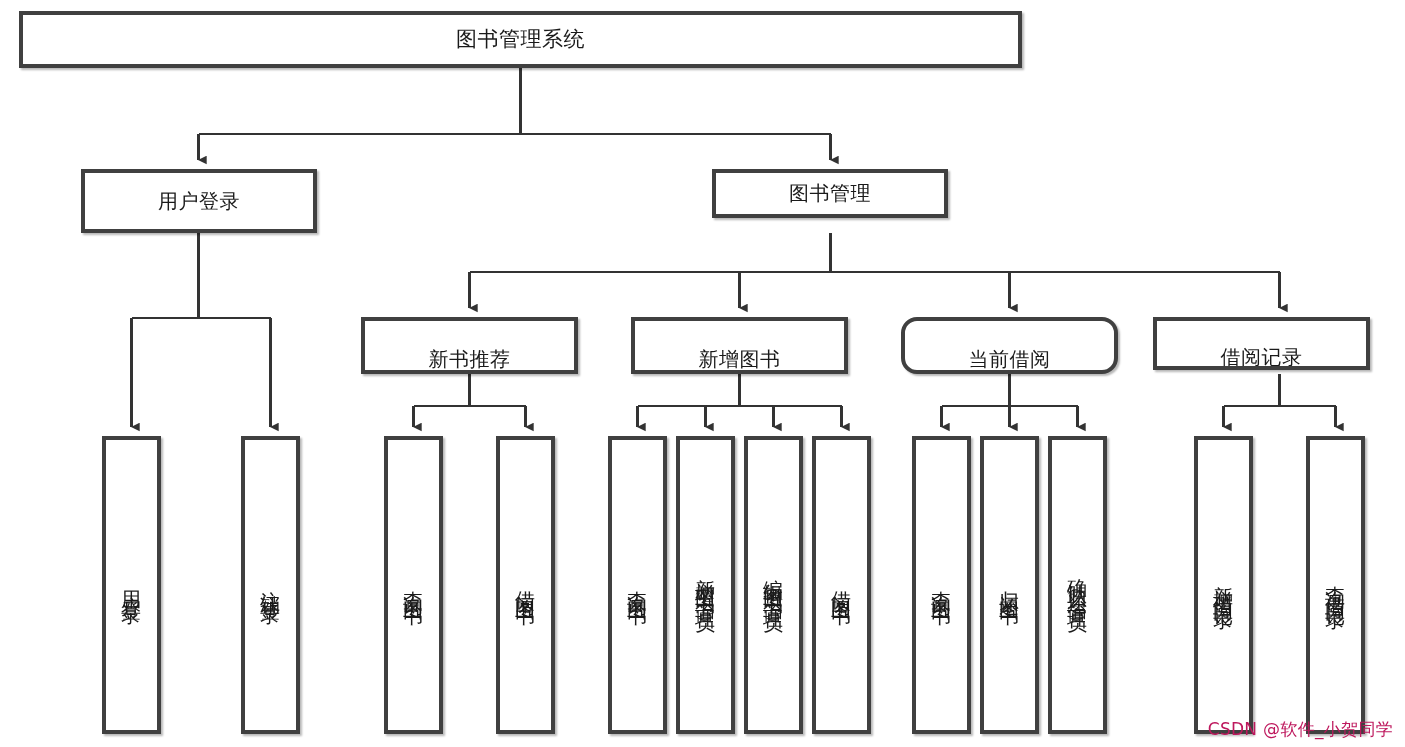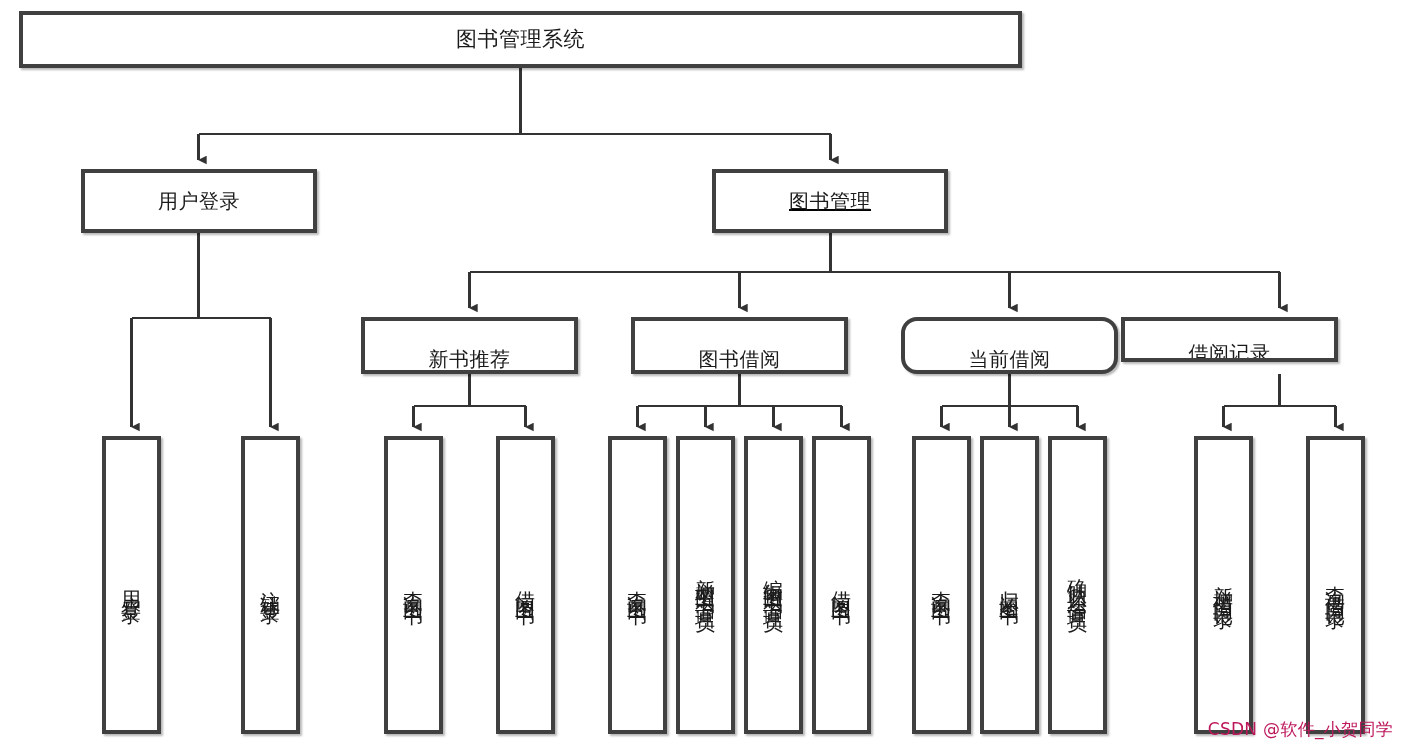--- a/index.html
+++ b/index.html
@@ -128,34 +128,34 @@
     </g>
   </svg>
 
   <div class="node-box node-root" style="left:19px; top:11px; width:1003px; height:57px;">
     <span class="node-label">图书管理系统</span>
   </div>
 
   <div class="node-box node-l2" style="left:81px; top:169px; width:236px; height:64px;">
     <span class="node-label">用户登录</span>
   </div>
-  <div class="node-box node-l2" style="left:712px; top:169px; width:236px; height:64px;text-decoration:underline;">
+  <div class="node-box node-l2" style="left:712px; top:169px; width:236px; height:49px;">
     <span class="node-label">图书管理</span>
   </div>
 
   <div class="node-box node-l3" style="left:361px; top:317px; width:217px; height:57px;">
     <span class="node-label">新书推荐</span>
   </div>
   <div class="node-box node-l3" style="left:631px; top:317px; width:217px; height:57px;">
-    <span class="node-label">图书借阅</span>
+    <span class="node-label">新增图书</span>
   </div>
   <div class="node-box node-l3" style="left:901px; top:317px; width:217px; height:57px;border-radius:16px;">
     <span class="node-label">当前借阅</span>
   </div>
-  <div class="node-box node-l3" style="left:1121px; top:317px; width:217px; height:45px;">
+  <div class="node-box node-l3" style="left:1153px; top:317px; width:217px; height:53px;">
     <span class="node-label">借阅记录</span>
   </div>
 
   <div class="node-box node-leaf" style="left:102px; top:436px; width:59px; height:298px;">
     <span class="node-label">用户登录</span>
   </div>
   <div class="node-box node-leaf" style="left:241px; top:436px; width:59px; height:298px;">
     <span class="node-label">注销登录</span>
   </div>
 

